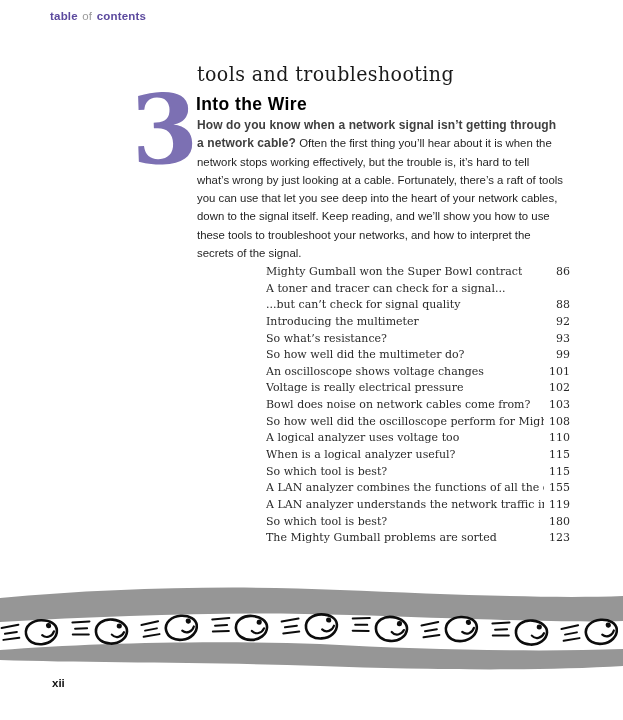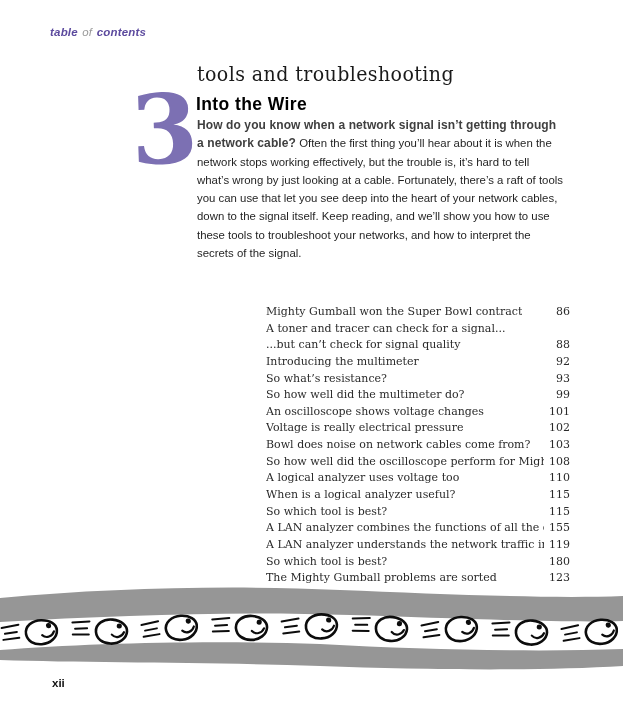--- a/index.html
+++ b/index.html
@@ -14,22 +14,22 @@
   }
   .page{
     position:relative;
     width:623px;height:720px;
     background:#ffffff;
     overflow:hidden;
     margin:0 auto;
   }
   
   .breadcrumb{
-    position:absolute;left:50px;top:26px;
-    font-size:11.5px;font-style:italic;font-weight:bold;
+    position:absolute;left:50px;top:10px;
+    font-size:11.5px;font-weight:bold;
     color:var(--accent-purple);
     letter-spacing:0.2px;
   }
   .breadcrumb .of{
     color:#9a9a9a;font-weight:normal;
     padding:0 1px;
   }
   
   .chapter-number{
     position:absolute;left:131px;top:80px;
@@ -57,21 +57,21 @@
     font-size:11.4px;line-height:18.3px;color:#1f1f1f;
   }
   .intro .lead{
     font-size:12px;font-weight:bold;color:#404040;
     letter-spacing:0.1px;
   }
   
   .toc{
     position:absolute;left:266px;top:264px;width:304px;
     font-family:"DejaVu Serif",serif;
-    font-size:11px;color:#2a2a2a;margin-top:40px;
+    font-size:11px;color:#2a2a2a;
   }
   .toc-row{
     display:flex;justify-content:space-between;align-items:baseline;
     height:16.65px;line-height:16.65px;
     white-space:nowrap;
   }
   .toc-title{overflow:hidden;}
   .toc-page{min-width:26px;text-align:right;}
   
   .band{

